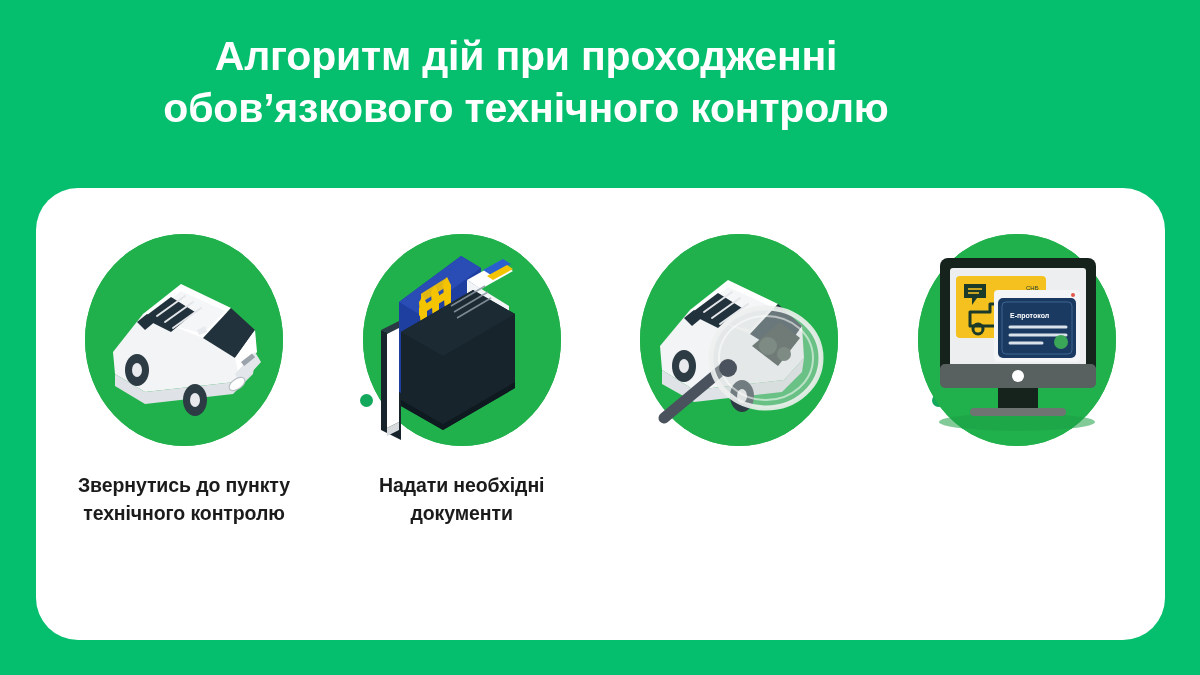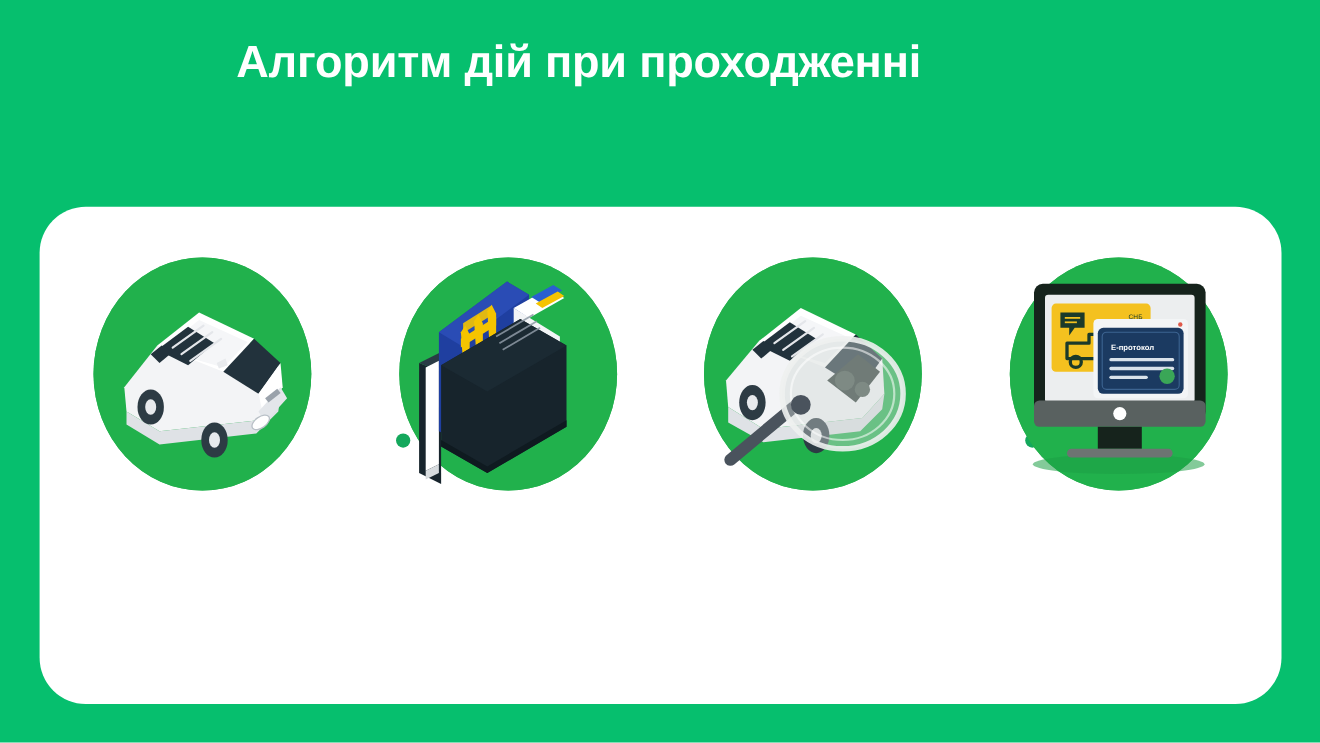--- a/index.html
+++ b/index.html
@@ -95,20 +95,21 @@
     background: #14a85c;
   }
   .dot-1 { left: 302px; }
   .dot-2 { left: 596px; }
 </style>
 </head>
 <body>
 
 <div class="title-block">
   <span class="title-line">Алгоритм дій при проходженні</span>
+  <span class="title-line">обов’язкового технічного контролю</span>
 </div>
 
 <div class="card"></div>
 
 <div class="steps">
 
   <div class="step">
     <div class="icon-circle">
       <svg viewBox="0 0 198 212" aria-hidden="true">
         <ellipse cx="99" cy="106" rx="99" ry="106" fill="#21b14c"></ellipse>
@@ -140,20 +141,22 @@
           <g stroke="#e4e6ea" stroke-width="2" stroke-linecap="round">
             <line x1="72" y1="82" x2="100" y2="62"></line>
             <line x1="80" y1="88" x2="108" y2="68"></line>
             <line x1="88" y1="94" x2="116" y2="74"></line>
           </g>
 
           <path d="M112 96 L120 92 L122 98 L114 101 Z" fill="#e8eaed"></path>
         </g>
       </svg>
     </div>
+    <div class="step-label">Звернутись до пункту
+технічного контролю</div>
     <div class="dot-sep dot-1"></div>
   </div>
 
   <div class="step">
     <div class="icon-circle">
       <svg viewBox="0 0 198 212" aria-hidden="true">
         <ellipse cx="99" cy="106" rx="99" ry="106" fill="#21b14c"></ellipse>
         <g>
 
           <path d="M18 96 L18 196 L38 206 L38 104 Z" fill="#17242c"></path>
@@ -184,20 +187,22 @@
           <g stroke="#8f9aa6" stroke-width="1.6" opacity="0.85">
             <line x1="88" y1="72" x2="122" y2="52"></line>
             <line x1="91" y1="78" x2="125" y2="58"></line>
             <line x1="94" y1="84" x2="128" y2="64"></line>
           </g>
 
           <path d="M38 172 L80 196 L152 154 L152 148 L80 190 L38 166 Z" fill="#0f1a20"></path>
         </g>
       </svg>
     </div>
+    <div class="step-label">Надати необхідні
+документи</div>
     <div class="dot-sep dot-2"></div>
   </div>
 
   <div class="step">
     <div class="icon-circle">
       <svg viewBox="0 0 198 212" aria-hidden="true">
         <ellipse cx="99" cy="106" rx="99" ry="106" fill="#21b14c"></ellipse>
         <g>
 
           <path d="M20 112 L50 76 L110 58 L162 92 L164 124 L144 146 L54 156 L22 136 Z" fill="#f3f4f6"></path>

